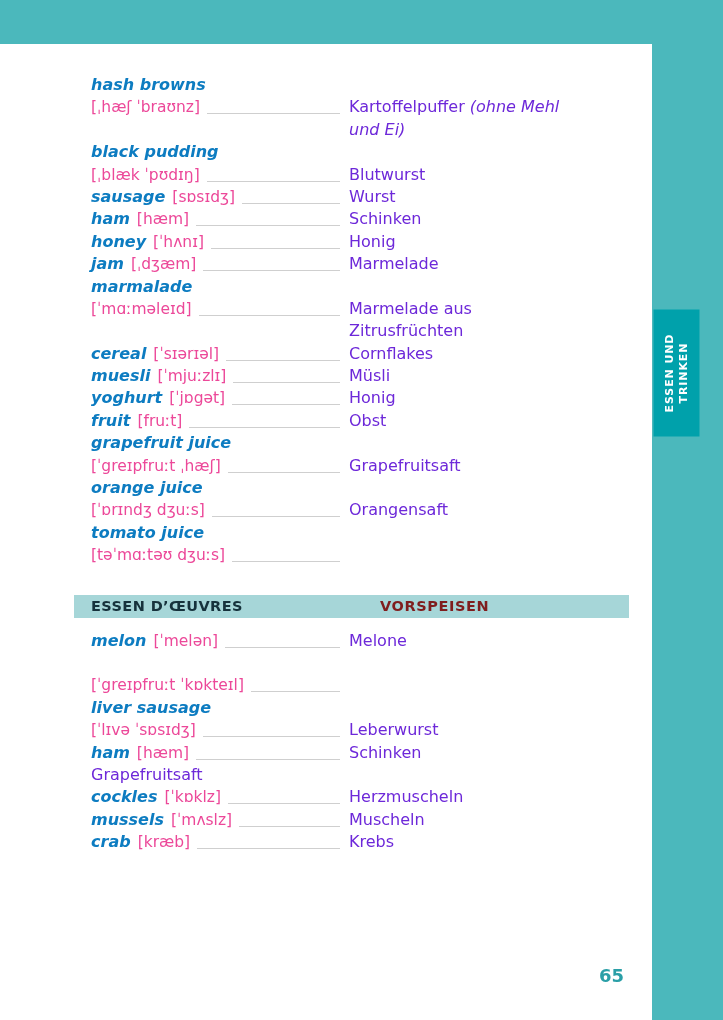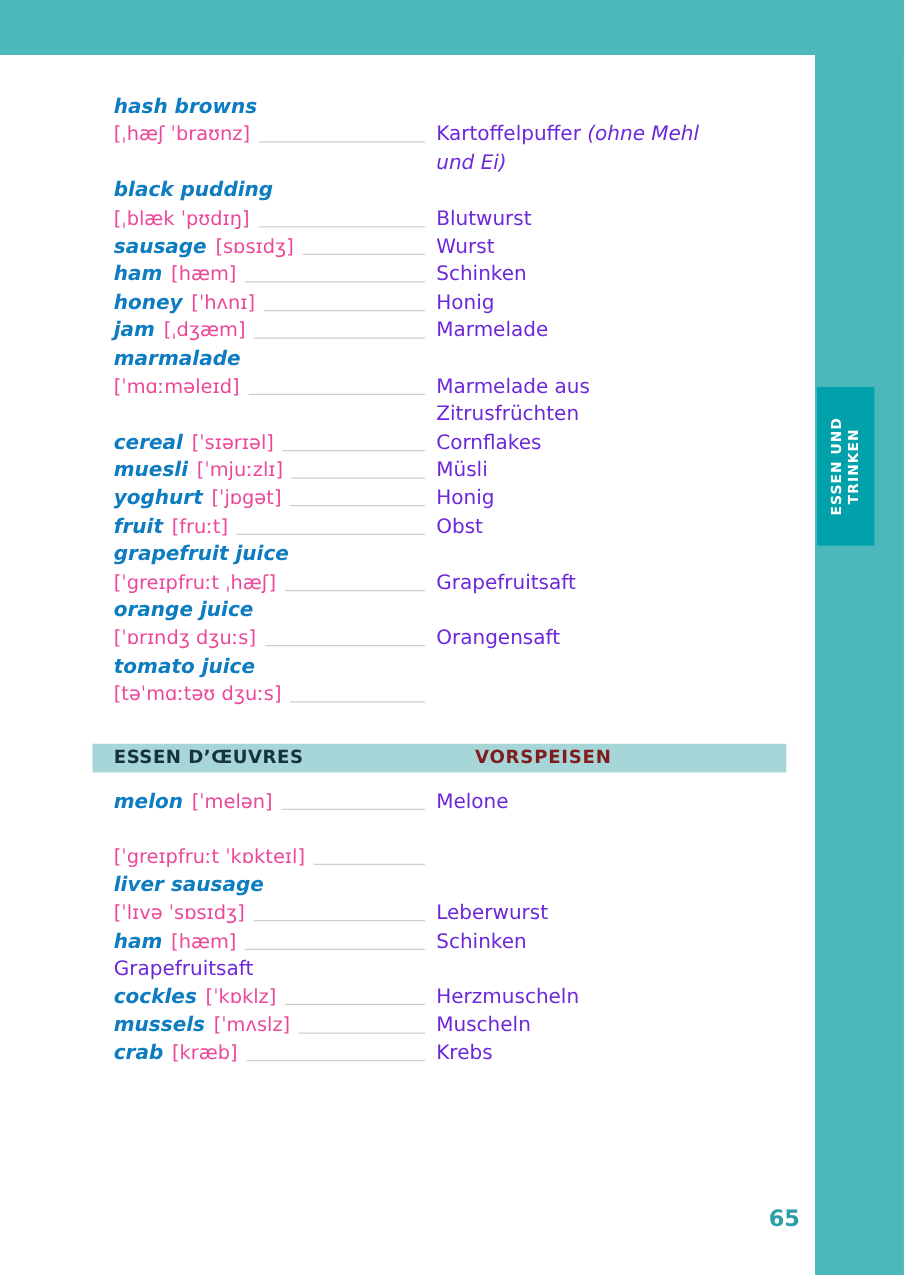--- a/index.html
+++ b/index.html
@@ -22,21 +22,21 @@
   .ipa { color:#ec4899; font-size:15.5px; }
   .gap { margin-left:7px; }
   .leader { flex:1; height:17px; border-bottom:1px solid #cfcfcf; margin-left:7px; min-width:8px; }
   .it { font-style:italic; }
   .band {
     margin:28px 0 12px -17px; width:538px; height:23px; background:#a6d6d8;
     display:flex; align-items:center; padding-left:17px; box-sizing:content-box;
   }
   .band-left { width:258px; flex:none; font-weight:bold; font-size:14.5px; letter-spacing:0.4px; color:#16323c; }
   .band-right { font-weight:bold; font-size:14.5px; letter-spacing:0.6px; color:#7f1d1d;margin-left:31px; }
-  .page-num { position:absolute; right:12px; bottom:34px; font-size:18px; font-weight:bold; color:#2a9fa7; }
+  .page-num { position:absolute; right:28px; bottom:34px; font-size:18px; font-weight:bold; color:#2a9fa7; }
   .side-tab {
     position:absolute; left:613px; top:350px; width:127px; height:46px;
     background:#00a1ab; transform:rotate(-90deg);
     display:flex; flex-direction:column; align-items:center; justify-content:center;
     color:#ffffff; font-weight:bold; font-size:11px; letter-spacing:0.9px; line-height:14px;
     text-align:center;
   }
 </style>
 </head>
 <body>

